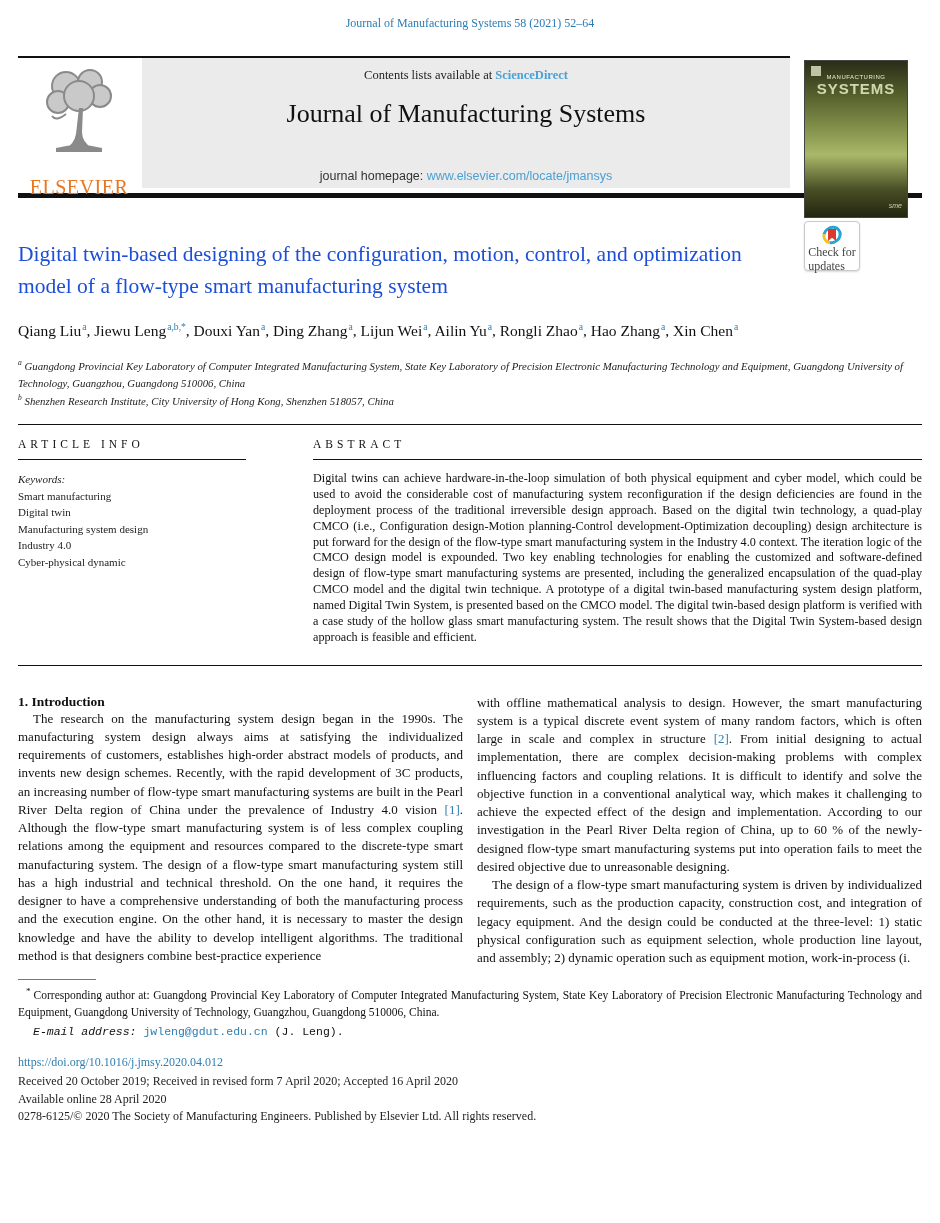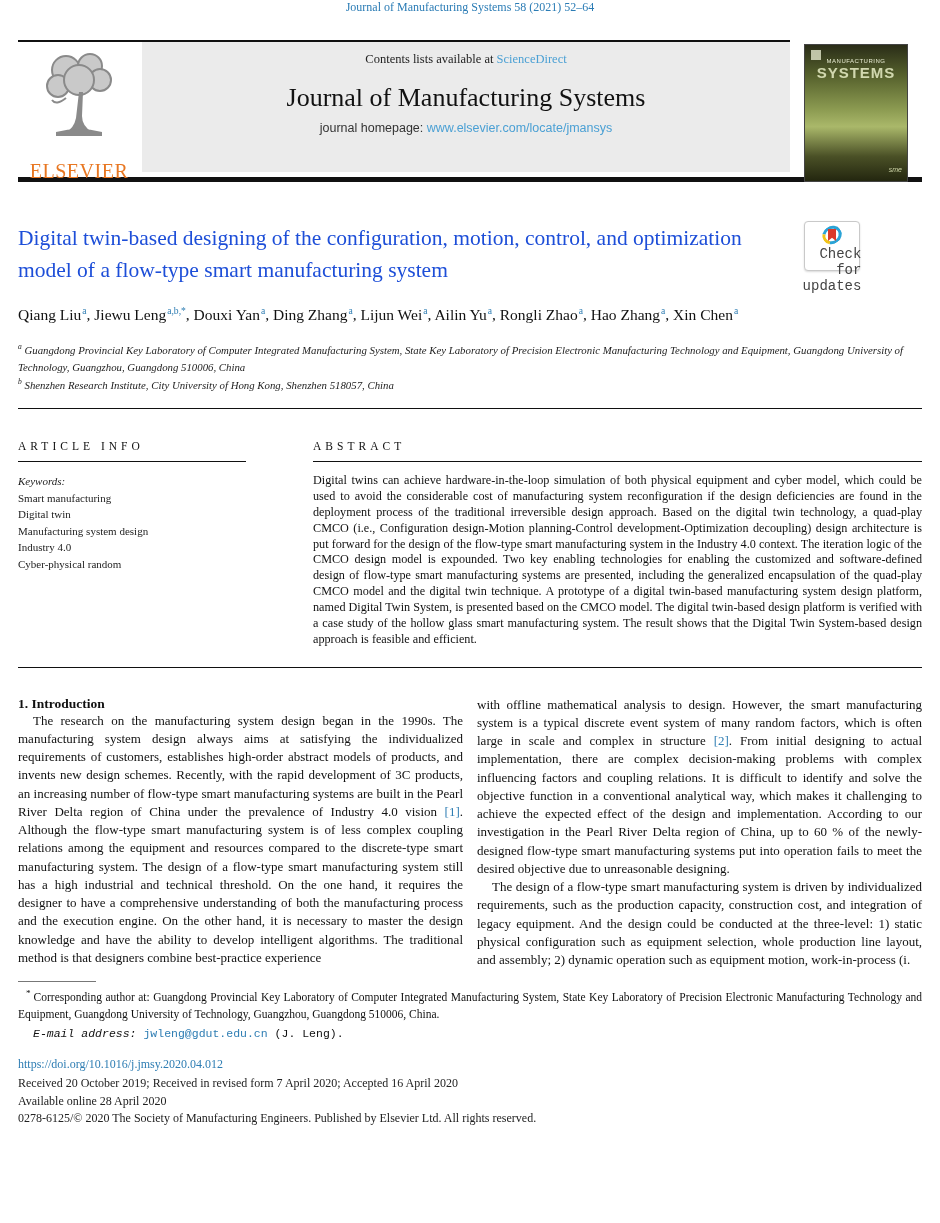--- a/index.html
+++ b/index.html
@@ -3,50 +3,50 @@
 <meta charset="utf-8">
 <style>
   * { margin:0; padding:0; box-sizing:border-box; }
   body { background:#fff; }
   .page {
     position:relative; width:940px; height:1223px; margin:0 auto;
     background:#ffffff; color:#1c1c1c;
     font-family:"Liberation Serif", serif; overflow:hidden;
   }
   .citation {
-    text-align:center; font-size:12px; color:#2b7cb5;
+    padding-top:16px; text-align:center; font-size:12px; color:#2b7cb5;
   }
   
   .banner-wrap { margin:25px 18px 0 18px; position:relative; height:132px; }
   .banner-main {
     width:772px; border-top:2px solid #111; height:132px;
     display:flex; align-items:stretch;
   }
   .logo-block {
     width:122px; padding-top:6px; text-align:center; background:#fff;
   }
   .logo-block svg { display:block; margin:0 auto; }
   .elsevier-label {
     font-size:20px; color:#e87722; letter-spacing:.5px; margin-top:16px;
     font-family:"Liberation Serif", serif;
   }
   .gray-box {
     flex:1; background:#ebebeb; margin-left:2px; text-align:center;
     padding-top:10px; position:relative;
   }
   .contents-line { font-size:12.5px; color:#222; }
-  .contents-line a { color:#4ba0d4; text-decoration:none; }
+  .contents-line a { color:#4ba0d4; text-decoration:none;font-weight:bold; }
   .journal-title { font-size:26px; color:#111; margin-top:16px; font-weight:400; }
   .homepage-line {
     font-family:"Liberation Sans", sans-serif; font-size:12.5px; color:#333;
-    margin-top:8px;
+    margin-top:40px;
   }
   .homepage-line a { color:#4ba0d4; text-decoration:none; }
   .cover {
-    position:absolute; right:14px; top:4px; width:104px; height:138px;
+    position:absolute; right:14px; top:4px; width:104px; height:158px;
     background:linear-gradient(180deg,#2a2d18 0%,#55602c 22%,#8d9c52 48%,#aab86a 60%,#4a5026 82%,#23260f 100%);
     border:1px solid #444; padding-top:5px; text-align:center;
   }
   .cover-topbar { position:absolute; left:6px; top:5px; width:10px; height:10px; background:#d8dcc0; opacity:.85; }
   .cover-line1 { font-family:"Liberation Sans", sans-serif; font-size:6px; letter-spacing:.5px; color:#e8ecd2; margin-top:8px; }
   .cover-line2 { font-family:"Liberation Sans", sans-serif; font-size:15px; letter-spacing:1px; color:#dfe5bd; font-weight:bold; opacity:.9; }
   .cover-badge {
     position:absolute; right:5px; bottom:8px; font-family:"Liberation Sans", sans-serif;
     font-size:7px; color:#cfd6a8; font-style:italic;
   }
@@ -63,35 +63,35 @@
     width:20px; height:20px; border-radius:50%;
     border:3px solid #2aa3d6; border-left-color:#f0c419;
     transform:rotate(-35deg);
     display:flex; align-items:center; justify-content:center;
   }
   .check-pin {
     width:8px; height:12px; background:#d93a2b; transform:rotate(35deg);
     clip-path:polygon(0 0,100% 0,100% 100%,50% 72%,0 100%);
   }
   .check-text {
-    font-family:Liberation Mono, monospace; font-size:14px; color:#444;
-    line-height:1.15; text-align:right; margin-top:2px;
+    font-family:Liberation Serif, serif; font-size:12px; color:#444;
+    line-height:1.15; text-align:left; margin-top:2px;
   }
   
   .article-title {
     margin:40px 150px 0 18px; font-size:21.5px; line-height:1.5; color:#1d4ed8;
     font-weight:400;
   }
   .authors { margin:17px 140px 0 18px; font-size:15.5px; line-height:1.45; color:#111; }
   .authors sup { font-size:62%; color:#2e7db3; padding-left:1px; }
   .affiliations { margin:15px 18px 0 18px; font-size:10.8px; font-style:italic; line-height:1.6; color:#222; }
   .affiliations sup { font-size:70%; }
   .rule-full { margin:14px 18px 0 18px; border-top:1.5px solid #111; }
   
-  .info-section { display:flex; margin:18px 18px;gap:8px; }
+  .info-section { display:flex; margin:0 18px;gap:8px; }
   .info-left { width:250px; }
   .info-gap { width:29px; }
   .info-right { flex:1; }
   .sec-head {
     padding-top:13px; font-size:11.5px; letter-spacing:.35em; color:#111;
   }
   .sec-head-rule { margin-top:9px; border-top:1px solid #111; }
   .info-left .sec-head-rule { width:228px; }
   .keywords-block { margin-top:11px; font-size:11px; line-height:1.5; }
   .kw-label { font-style:italic; }
@@ -189,21 +189,21 @@
   <div class="info-section">
     <div class="info-left">
       <div class="sec-head">ARTICLE INFO</div>
       <div class="sec-head-rule"></div>
       <div class="keywords-block">
         <div class="kw-label">Keywords:</div>
         <div>Smart manufacturing</div>
         <div>Digital twin</div>
         <div>Manufacturing system design</div>
         <div>Industry 4.0</div>
-        <div>Cyber-physical random</div>
+        <div>Cyber-physical dynamic</div>
       </div>
     </div>
     <div class="info-gap"></div>
     <div class="info-right">
       <div class="sec-head">ABSTRACT</div>
       <div class="sec-head-rule"></div>
       <div class="abstract-text">Digital twins can achieve hardware-in-the-loop simulation of both physical equipment and cyber model, which could be used to avoid the considerable cost of manufacturing system reconfiguration if the design deficiencies are found in the deployment process of the traditional irreversible design approach. Based on the digital twin technology, a quad-play CMCO (i.e., Configuration design-Motion planning-Control development-Optimization decoupling) design architecture is put forward for the design of the flow-type smart manufacturing system in the Industry 4.0 context. The iteration logic of the CMCO design model is expounded. Two key enabling technologies for enabling the customized and software-defined design of flow-type smart manufacturing systems are presented, including the generalized encapsulation of the quad-play CMCO model and the digital twin technique. A prototype of a digital twin-based manufacturing system design platform, named Digital Twin System, is presented based on the CMCO model. The digital twin-based design platform is verified with a case study of the hollow glass smart manufacturing system. The result shows that the Digital Twin System-based design approach is feasible and efficient.</div>
     </div>
   </div>
 

